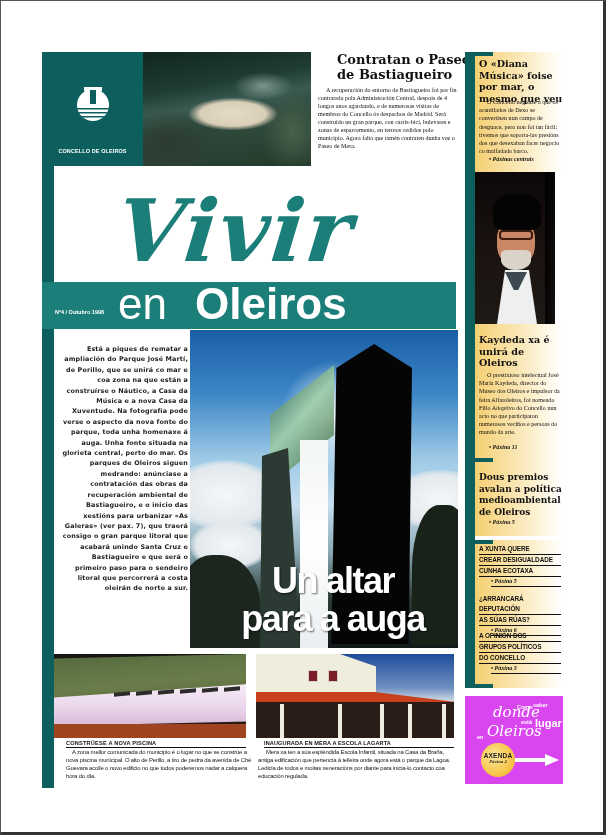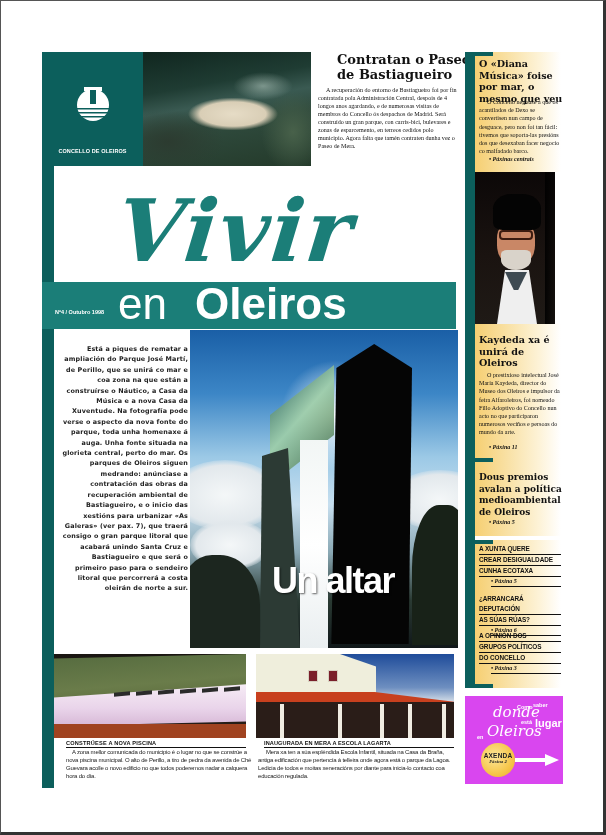--- a/index.html
+++ b/index.html
@@ -182,20 +182,21 @@
   <div class="cloud" style="left:200px;top:140px;width:100px;height:60px;"></div>
   <div class="cloud" style="left:0px;top:190px;width:80px;height:50px;"></div>
   <div class="trees-left"></div>
   <div class="trees-right"></div>
   <div class="water-arch"></div>
   <div class="monolith-left"></div>
   <div class="water-fall"></div>
   <div class="monolith-right"></div>
   <div class="altar-headline">
     <div>Un altar</div>
+    <div>para a auga</div>
   </div>
 </div>
 
 <div class="pool-photo">
   <div class="pool-roof"></div>
   <div class="pool-wall"></div>
   <div class="pool-window" style="left:60px;"></div>
   <div class="pool-window" style="left:82px;top:37px;"></div>
   <div class="pool-window" style="left:104px;top:36px;"></div>
   <div class="pool-window" style="left:126px;top:35px;"></div>

